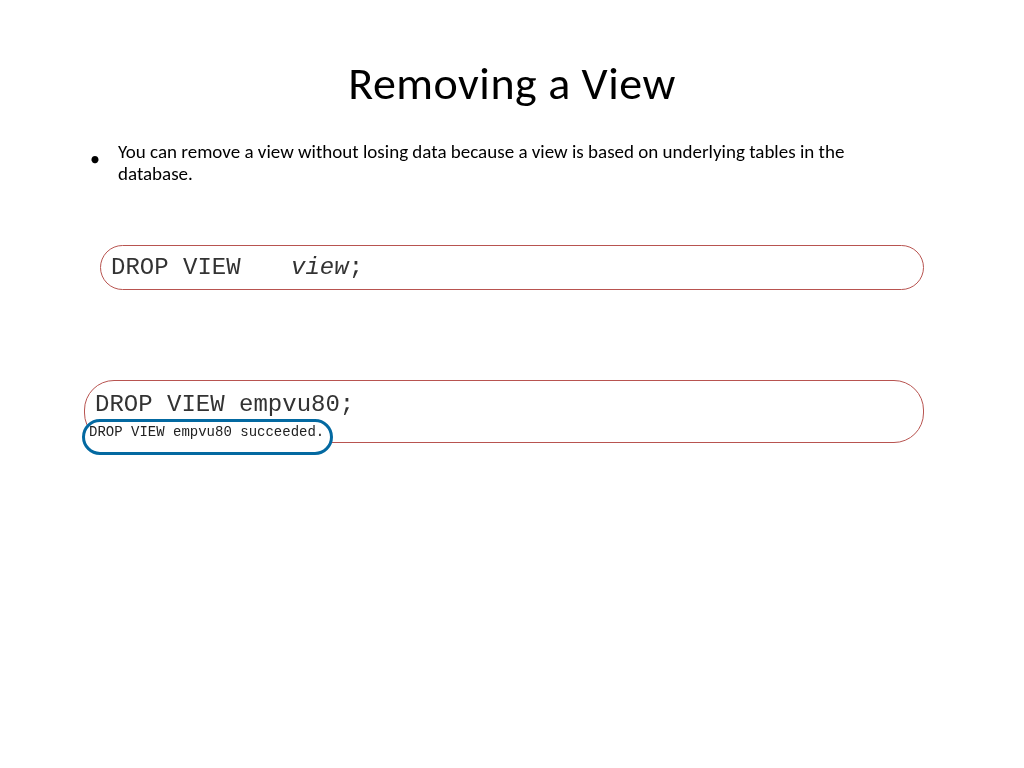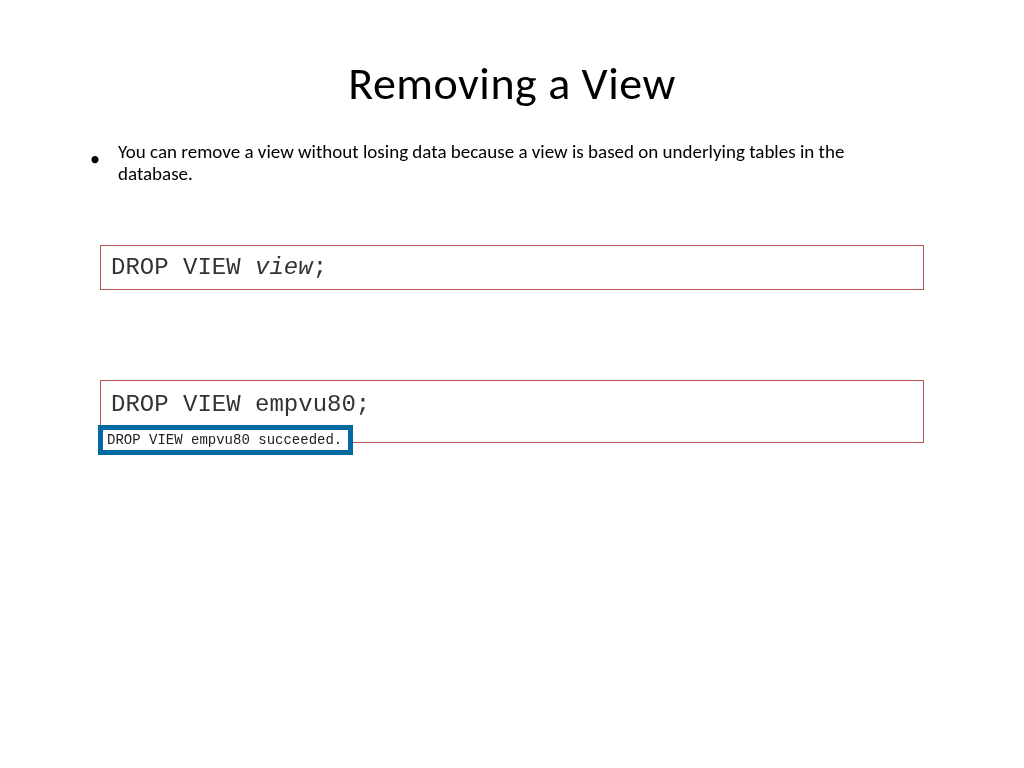--- a/index.html
+++ b/index.html
@@ -1,15 +1,15 @@
 <!DOCTYPE html>
 <html><head>
 <meta charset="utf-8">
 <style>
-  * { margin: 0; padding: 0; box-sizing: border-box; }
+  * { margin: 0; padding: 0; box-sizing: border-box; border-radius: 30px; }
   body {
     width: 1024px;
     height: 768px;
     background: #ffffff;
     font-family: Calibri, "Segoe UI", Arial, sans-serif;
     color: #000;
     position: relative;
     overflow: hidden;
   }
   .slide {
@@ -49,37 +49,37 @@
     font-size: 24px;
     color: #333;
   }
   .code-box-1 {
     margin-left: 30px;
     margin-right: 30px;
     margin-bottom: 90px;
   }
   .code-box-2-wrap {
     position: relative;
-    margin-left: 30px;
+    margin-left: 14px;
     margin-right: 30px;
     margin-bottom: 50px;
   }
   .code-box-2 {
     padding: 10px 10px 24px 10px;
   }
-  .italic { font-style: italic; }
+  .italic { font-style: italic; margin-left: 36px; }
   .result-box {
     position: absolute;
     left: -2px;
     bottom: -12px;
-    border: 5px solid #0369a1;
+    border: 3px solid #0369a1;
     background: #ffffff;
     font-family: "Courier New", monospace;
     font-size: 14px;
-    padding: 2px 6px 2px 4px;
+    padding: 2px 6px 12px 4px;
     color: #222;
   }
   .body-para {
     font-size: 30px;
     line-height: 1.25;
     padding-left: 30px;
     padding-right: 80px;
   }
 </style>
 </head>

